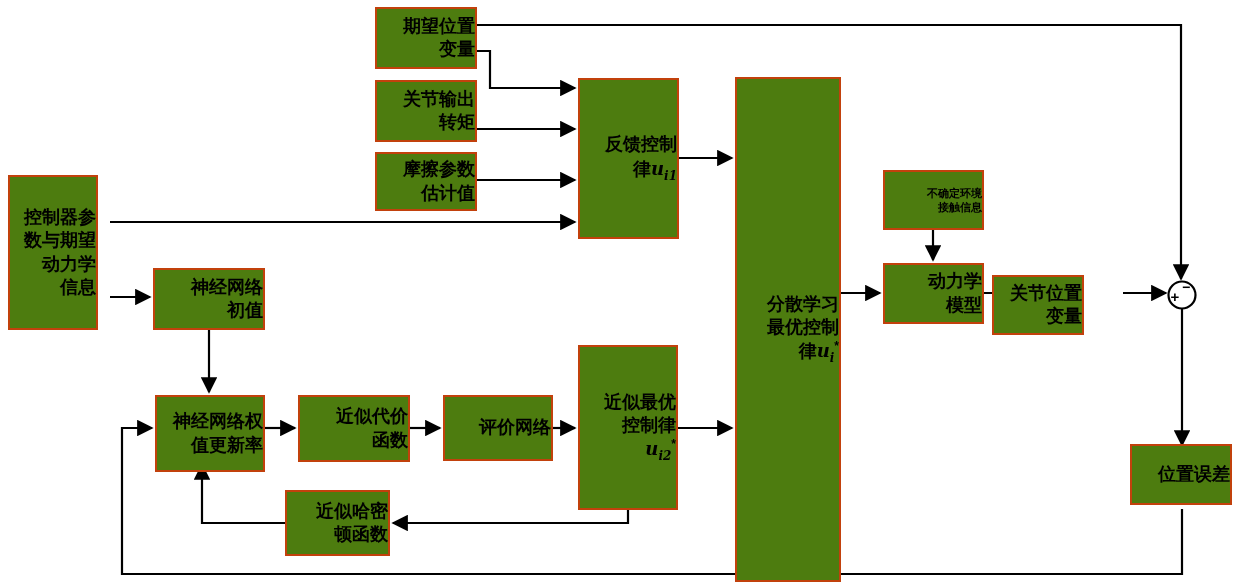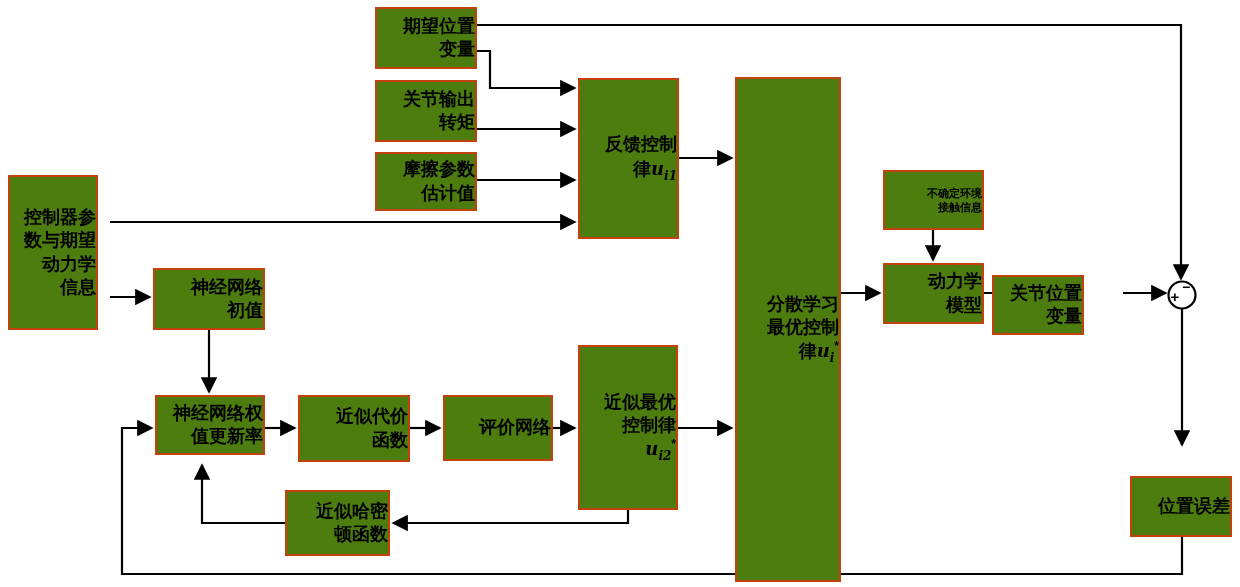--- a/index.html
+++ b/index.html
@@ -94,21 +94,21 @@
     <span class="bline">数与期望</span>
     <span class="bline">动力学</span>
     <span class="bline">信息</span>
   </div>
 
   <div class="box" style="left:153px;top:268px;width:112px;height:62px;font-family:Liberation Serif, serif;">
     <span class="bline">神经网络</span>
     <span class="bline">初值</span>
   </div>
 
-  <div class="box" style="left:155px;top:395px;width:110px;height:60px;">
+  <div class="box" style="left:155px;top:395px;width:110px;height:77px;">
     <span class="bline">神经网络权</span>
     <span class="bline">值更新率</span>
   </div>
 
   <div class="box" style="left:298px;top:395px;width:112px;height:67px;">
     <span class="bline">近似代价</span>
     <span class="bline">函数</span>
   </div>
 
   <div class="box" style="left:443px;top:395px;width:110px;height:66px;">
@@ -145,17 +145,17 @@
   <div class="box" style="left:883px;top:263px;width:101px;height:61px;">
     <span class="bline">动力学</span>
     <span class="bline">模型</span>
   </div>
 
   <div class="box" style="left:992px;top:264px;width:92px;height:60px;margin-top:11px;">
     <span class="bline">关节位置</span>
     <span class="bline">变量</span>
   </div>
 
-  <div class="box" style="left:1130px;top:476px;width:102px;height:61px;">
+  <div class="box" style="left:1130px;top:444px;width:102px;height:61px;">
     <span class="bline">位置误差</span>
   </div>
 
 </div>
 
 </body></html>

